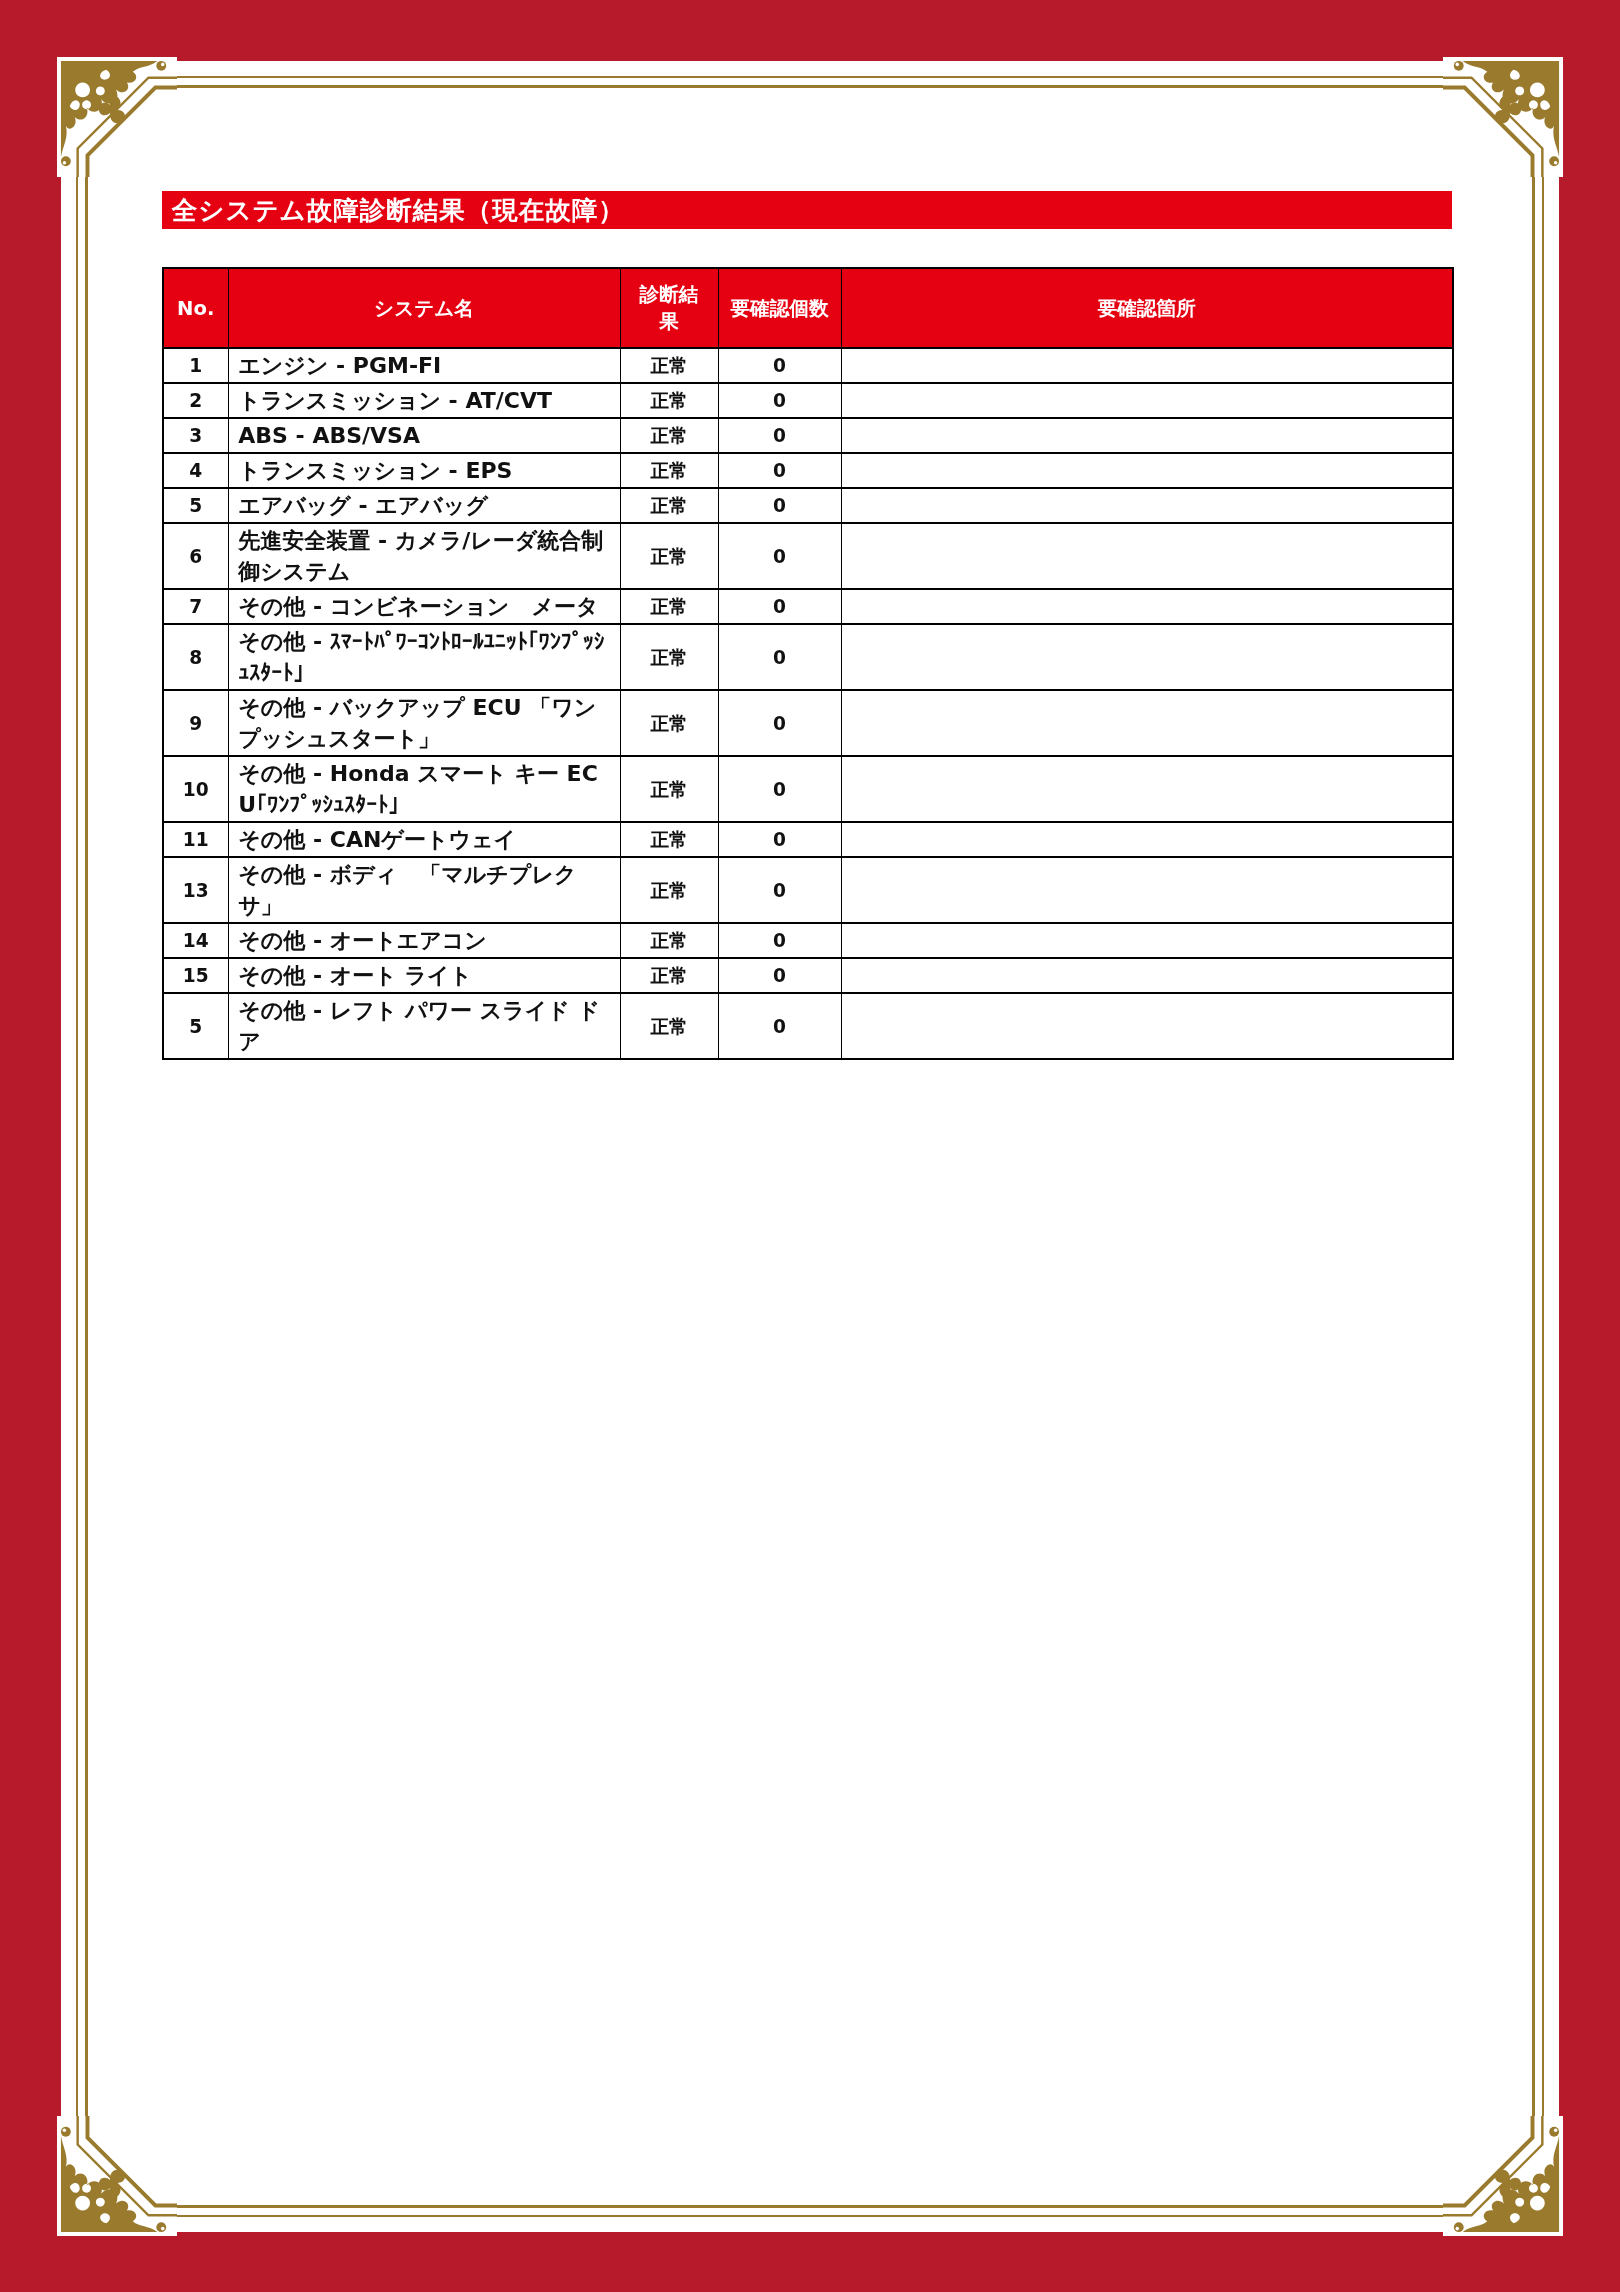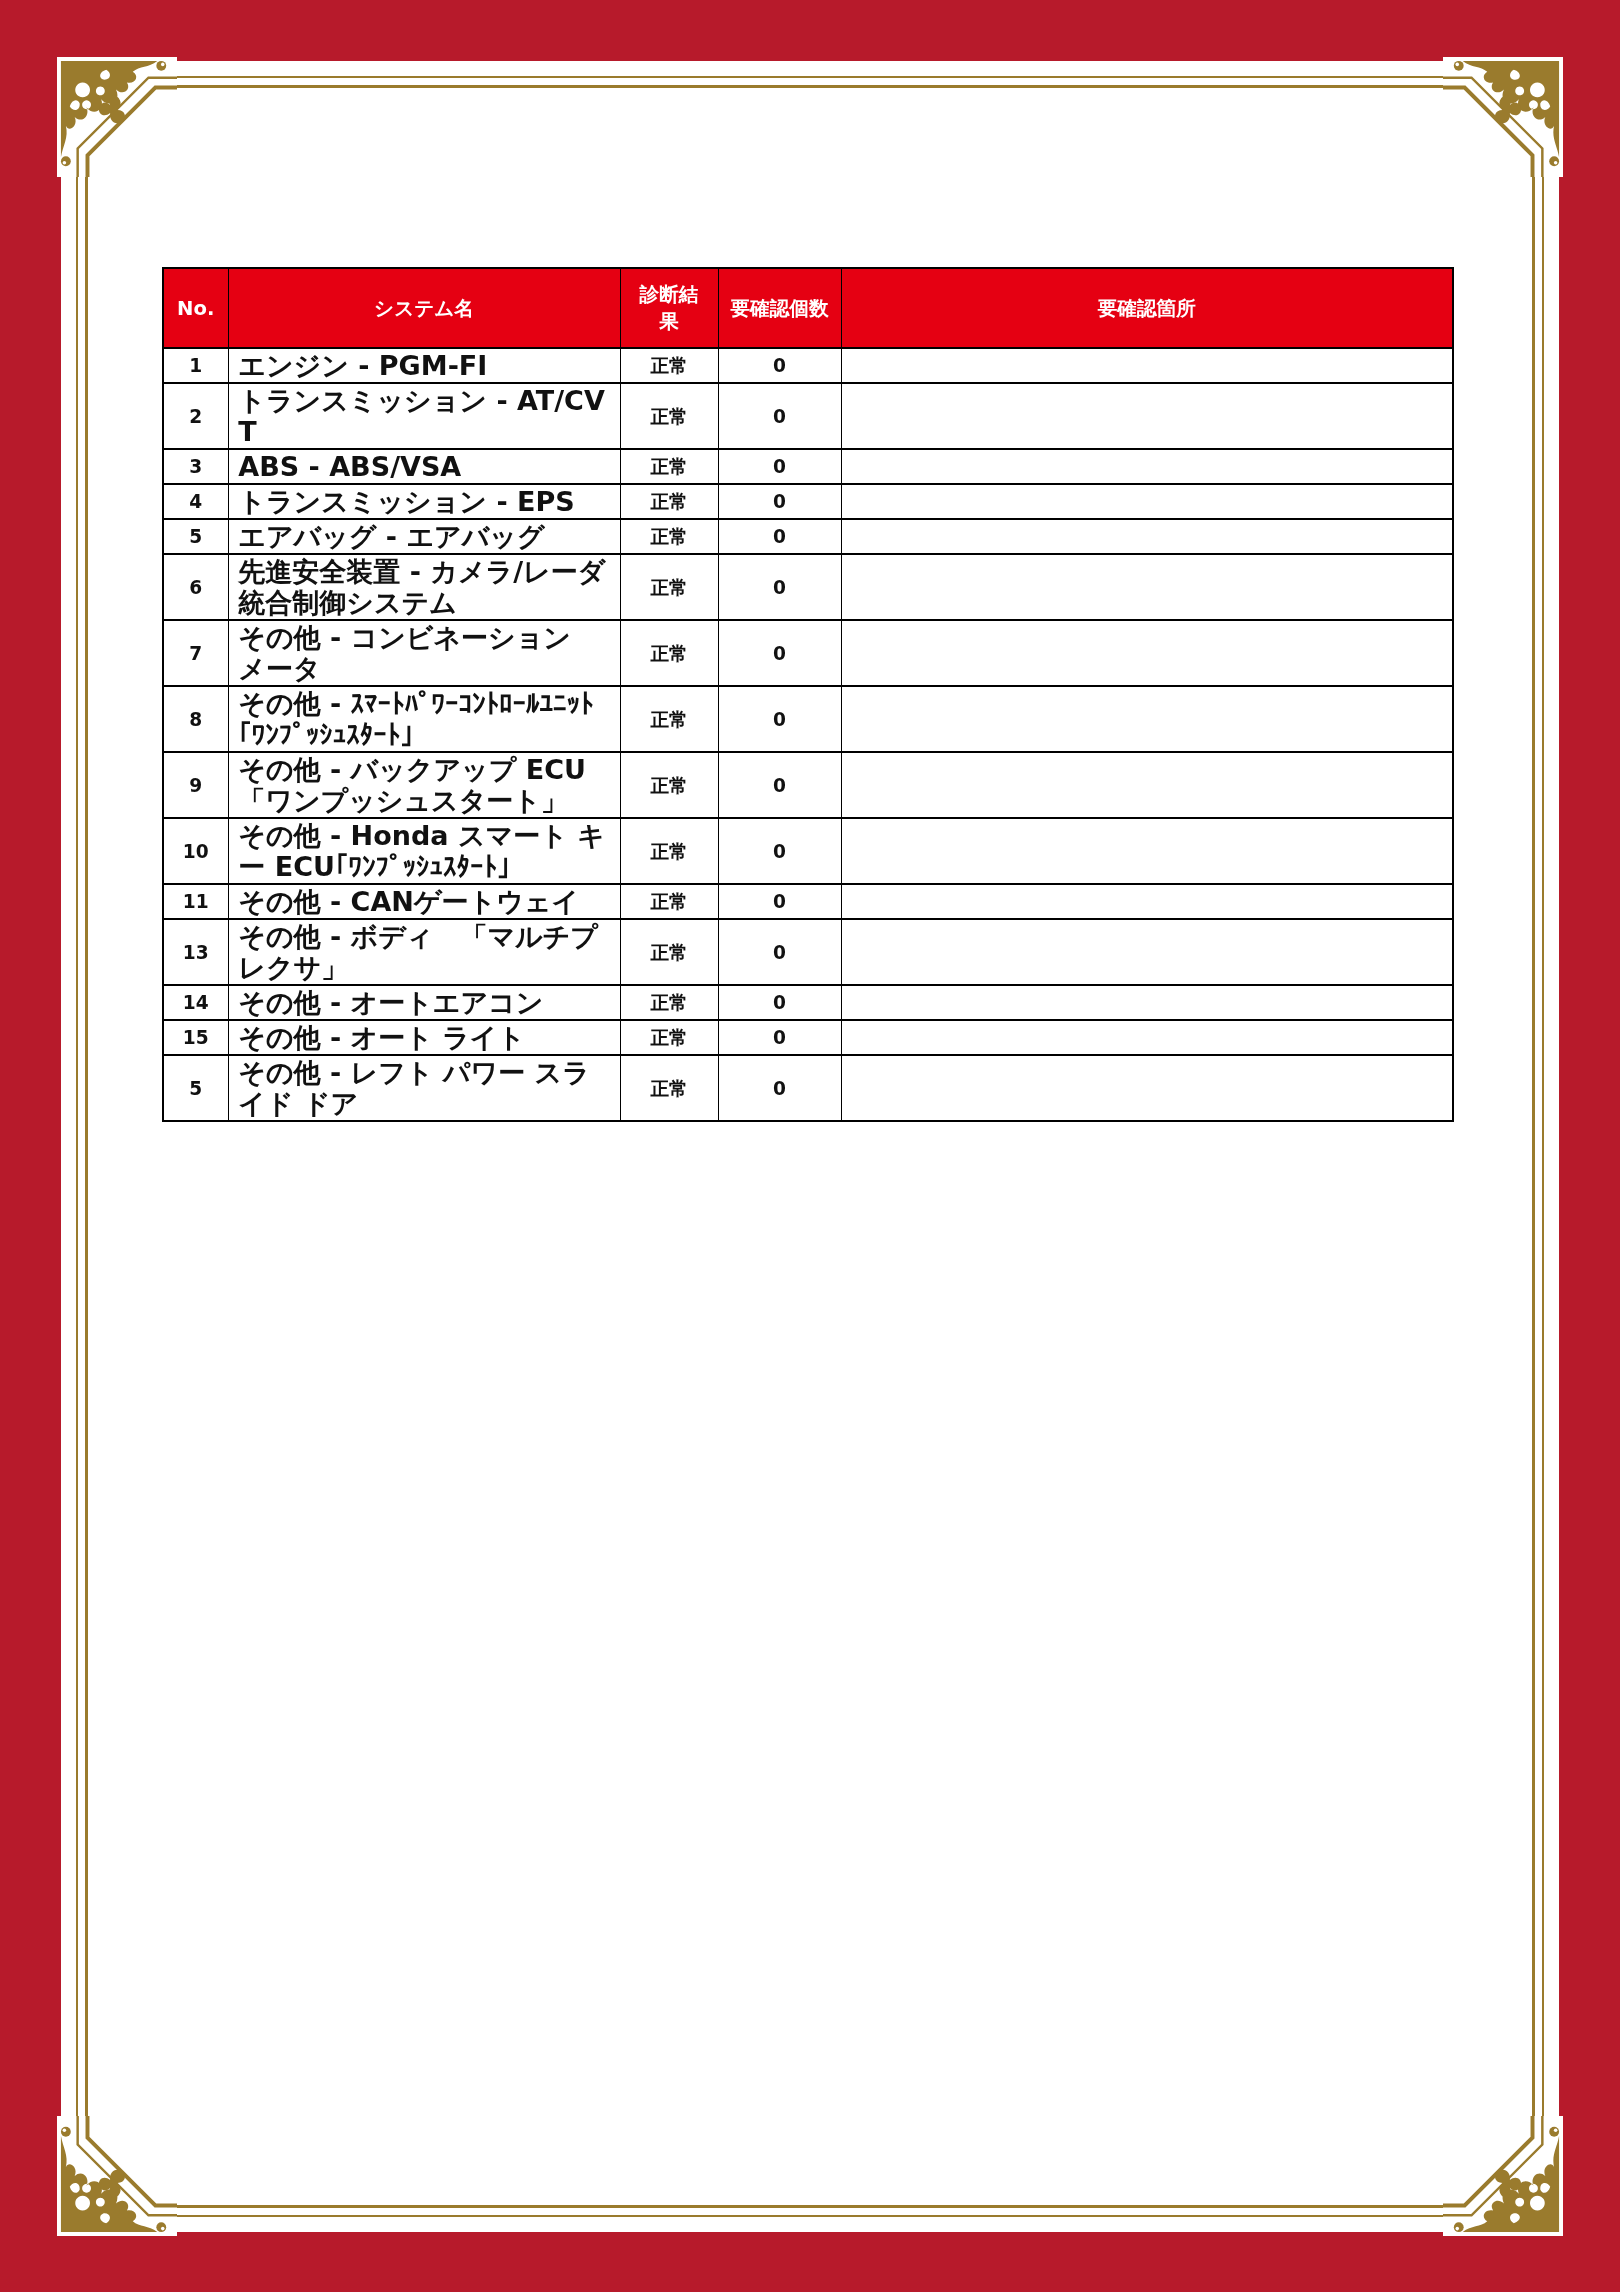--- a/index.html
+++ b/index.html
@@ -58,21 +58,21 @@
   }
   .diag-table td{
     border:1px solid var(--line);
     border-top:2px solid var(--line);
     font-weight:bold;
     padding:0;vertical-align:middle;
     line-height:31px;
   }
   .diag-table tr{height:33px;}
   td.no-cell,td.result-cell,td.count-cell{text-align:center;font-size:18.6px;}
-  td.system-cell{text-align:left;font-size:27px;padding:1px 9.8px;word-break:break-all;}
+  td.system-cell{text-align:left;font-size:22px;padding:1px 9.8px;word-break:break-all;}
   td.location-cell{font-size:18.6px;}
 </style>
 </head>
 <body>
 
 <svg width="0" height="0" style="position:absolute">
   <defs>
     <symbol id="corner-ornament" viewBox="0 0 122 122">
       <rect x="0" y="0" width="122" height="122" fill="#ffffff"></rect>
 
@@ -117,20 +117,23 @@
   <svg class="corner tr" viewBox="0 0 122 122" width="120" height="120">
       <use href="#corner-ornament"></use>
     </svg>
   <svg class="corner bl" viewBox="0 0 122 122" width="120" height="120">
       <use href="#corner-ornament"></use>
     </svg>
   <svg class="corner br" viewBox="0 0 122 122" width="120" height="120">
       <use href="#corner-ornament"></use>
     </svg>
 
+  <div class="title-bar">
+    <span>全システム故障診断結果（現在故障）</span>
+  </div>
 
   <table class="diag-table">
     <colgroup>
       <col class="c-no">
         <col class="c-sys">
         <col class="c-res">
         <col class="c-cnt">
         <col class="c-loc">
     </colgroup>
     <thead>

